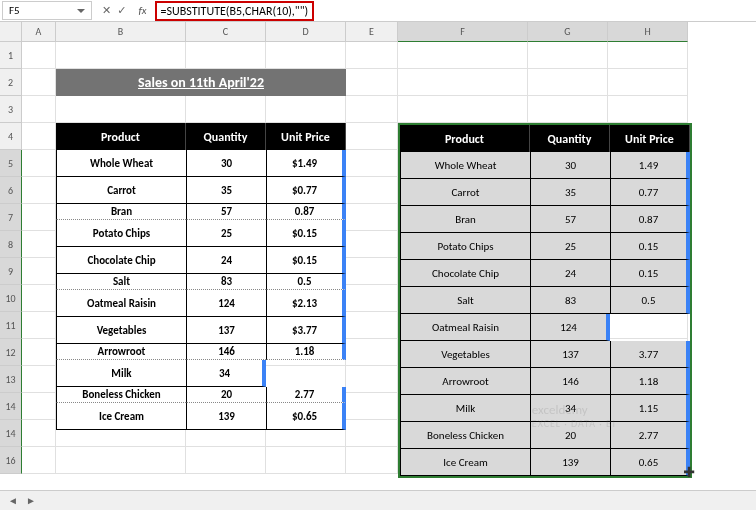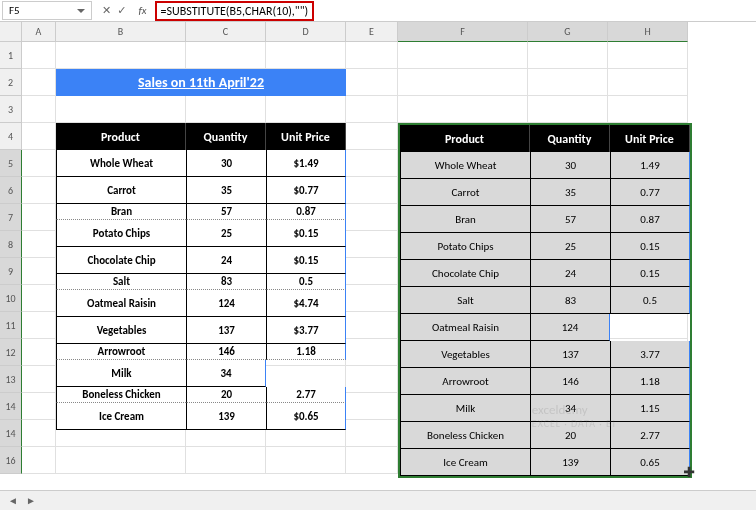--- a/index.html
+++ b/index.html
@@ -18,28 +18,28 @@
 .rowh.sel{background:#d8d8d8;border-right-color:#2e7d32}
 .main{flex:1}
 .col-hdrs{display:flex;height:20px}
 .colh{display:flex;align-items:center;justify-content:center;background:#f0f0f0;border-right:1px solid #ccc;border-bottom:1px solid #ccc;font-size:10px;color:#555}
 .colh.sel{background:#d8d8d8;border-bottom-color:#2e7d32}
 .content{position:relative}
 .cells{display:flex;flex-direction:column}
 .r{display:flex;height:27px}
 .c{border-right:1px solid #e0e0e0;border-bottom:1px solid #e0e0e0;display:flex;align-items:center;padding:0 4px;overflow:hidden;white-space:nowrap}
 .cA{width:34px}.cB{width:130px}.cC{width:80px}.cD{width:80px}.cE{width:52px}.cF{width:130px}.cG{width:80px}.cH{width:80px}
-.title-banner{position:absolute;left:34px;top:27px;width:290px;height:27px;background:#3b82f6;color:#fff;display:flex;align-items:center;justify-content:center;font-weight:bold;font-size:14px;text-decoration:underline}
+.title-banner{position:absolute;left:34px;top:27px;width:290px;height:27px;background:#737373;color:#fff;display:flex;align-items:center;justify-content:center;font-weight:bold;font-size:14px;text-decoration:underline}
 .tbl1{position:absolute;left:34px;top:81px}
 .tbl2{position:absolute;left:376px;top:81px}
 .thdr{display:flex;height:27px;background:#000;color:#fff;font-weight:bold}
 .thdr>div{display:flex;align-items:center;justify-content:center;border-right:1px solid #444}
 .tbody .tr{display:flex;height:27px}
 .tbody .td{display:flex;align-items:center;justify-content:center;border:1px solid #000;border-top:none;border-right:none;font-size:11px;font-weight:bold;background:#fff}
-.tbody .td:last-child{border-right:1px solid #3b82f6}
+.tbody .td:last-child{border-right:4px solid #3b82f6}
 .tbl1 .tbody .tr.squished{height:16px}
 .tbl1 .tbody .tr.squished .td{border-bottom:1px dotted #888}
 .tbl2 .td{background:#d9d9d9;font-weight:normal}
 .tbl2-border{border:2px solid #2e7d32}
 .colP{width:130px}.colQ{width:80px}.colU{width:80px}
 .watermark{position:absolute;right:140px;bottom:44px;opacity:0.18;color:#666;font-size:13px;pointer-events:none}
 .watermark .sub{font-size:10px;letter-spacing:1px}
 .fillhandle{position:absolute;right:-5px;bottom:-5px;font-size:14px;color:#333}
 .tabbar{position:absolute;bottom:0;left:0;right:0;height:20px;background:#f0f0f0;border-top:1px solid #ccc;display:flex;align-items:center;padding:0 8px;gap:8px;font-size:10px;color:#666}
 </style>
@@ -295,21 +295,21 @@
               <div class="td colU">$0.15</div>
             </div>
             <div class="tr squished">
               <div class="td colP">Salt</div>
               <div class="td colQ">83</div>
               <div class="td colU">0.5</div>
             </div>
             <div class="tr">
               <div class="td colP">Oatmeal Raisin</div>
               <div class="td colQ">124</div>
-              <div class="td colU">$4.74</div>
+              <div class="td colU">$2.13</div>
             </div>
             <div class="tr">
               <div class="td colP">Vegetables</div>
               <div class="td colQ">137</div>
               <div class="td colU">$3.77</div>
             </div>
             <div class="tr squished">
               <div class="td colP">Arrowroot</div>
               <div class="td colQ">146</div>
               <div class="td colU">1.18</div>

